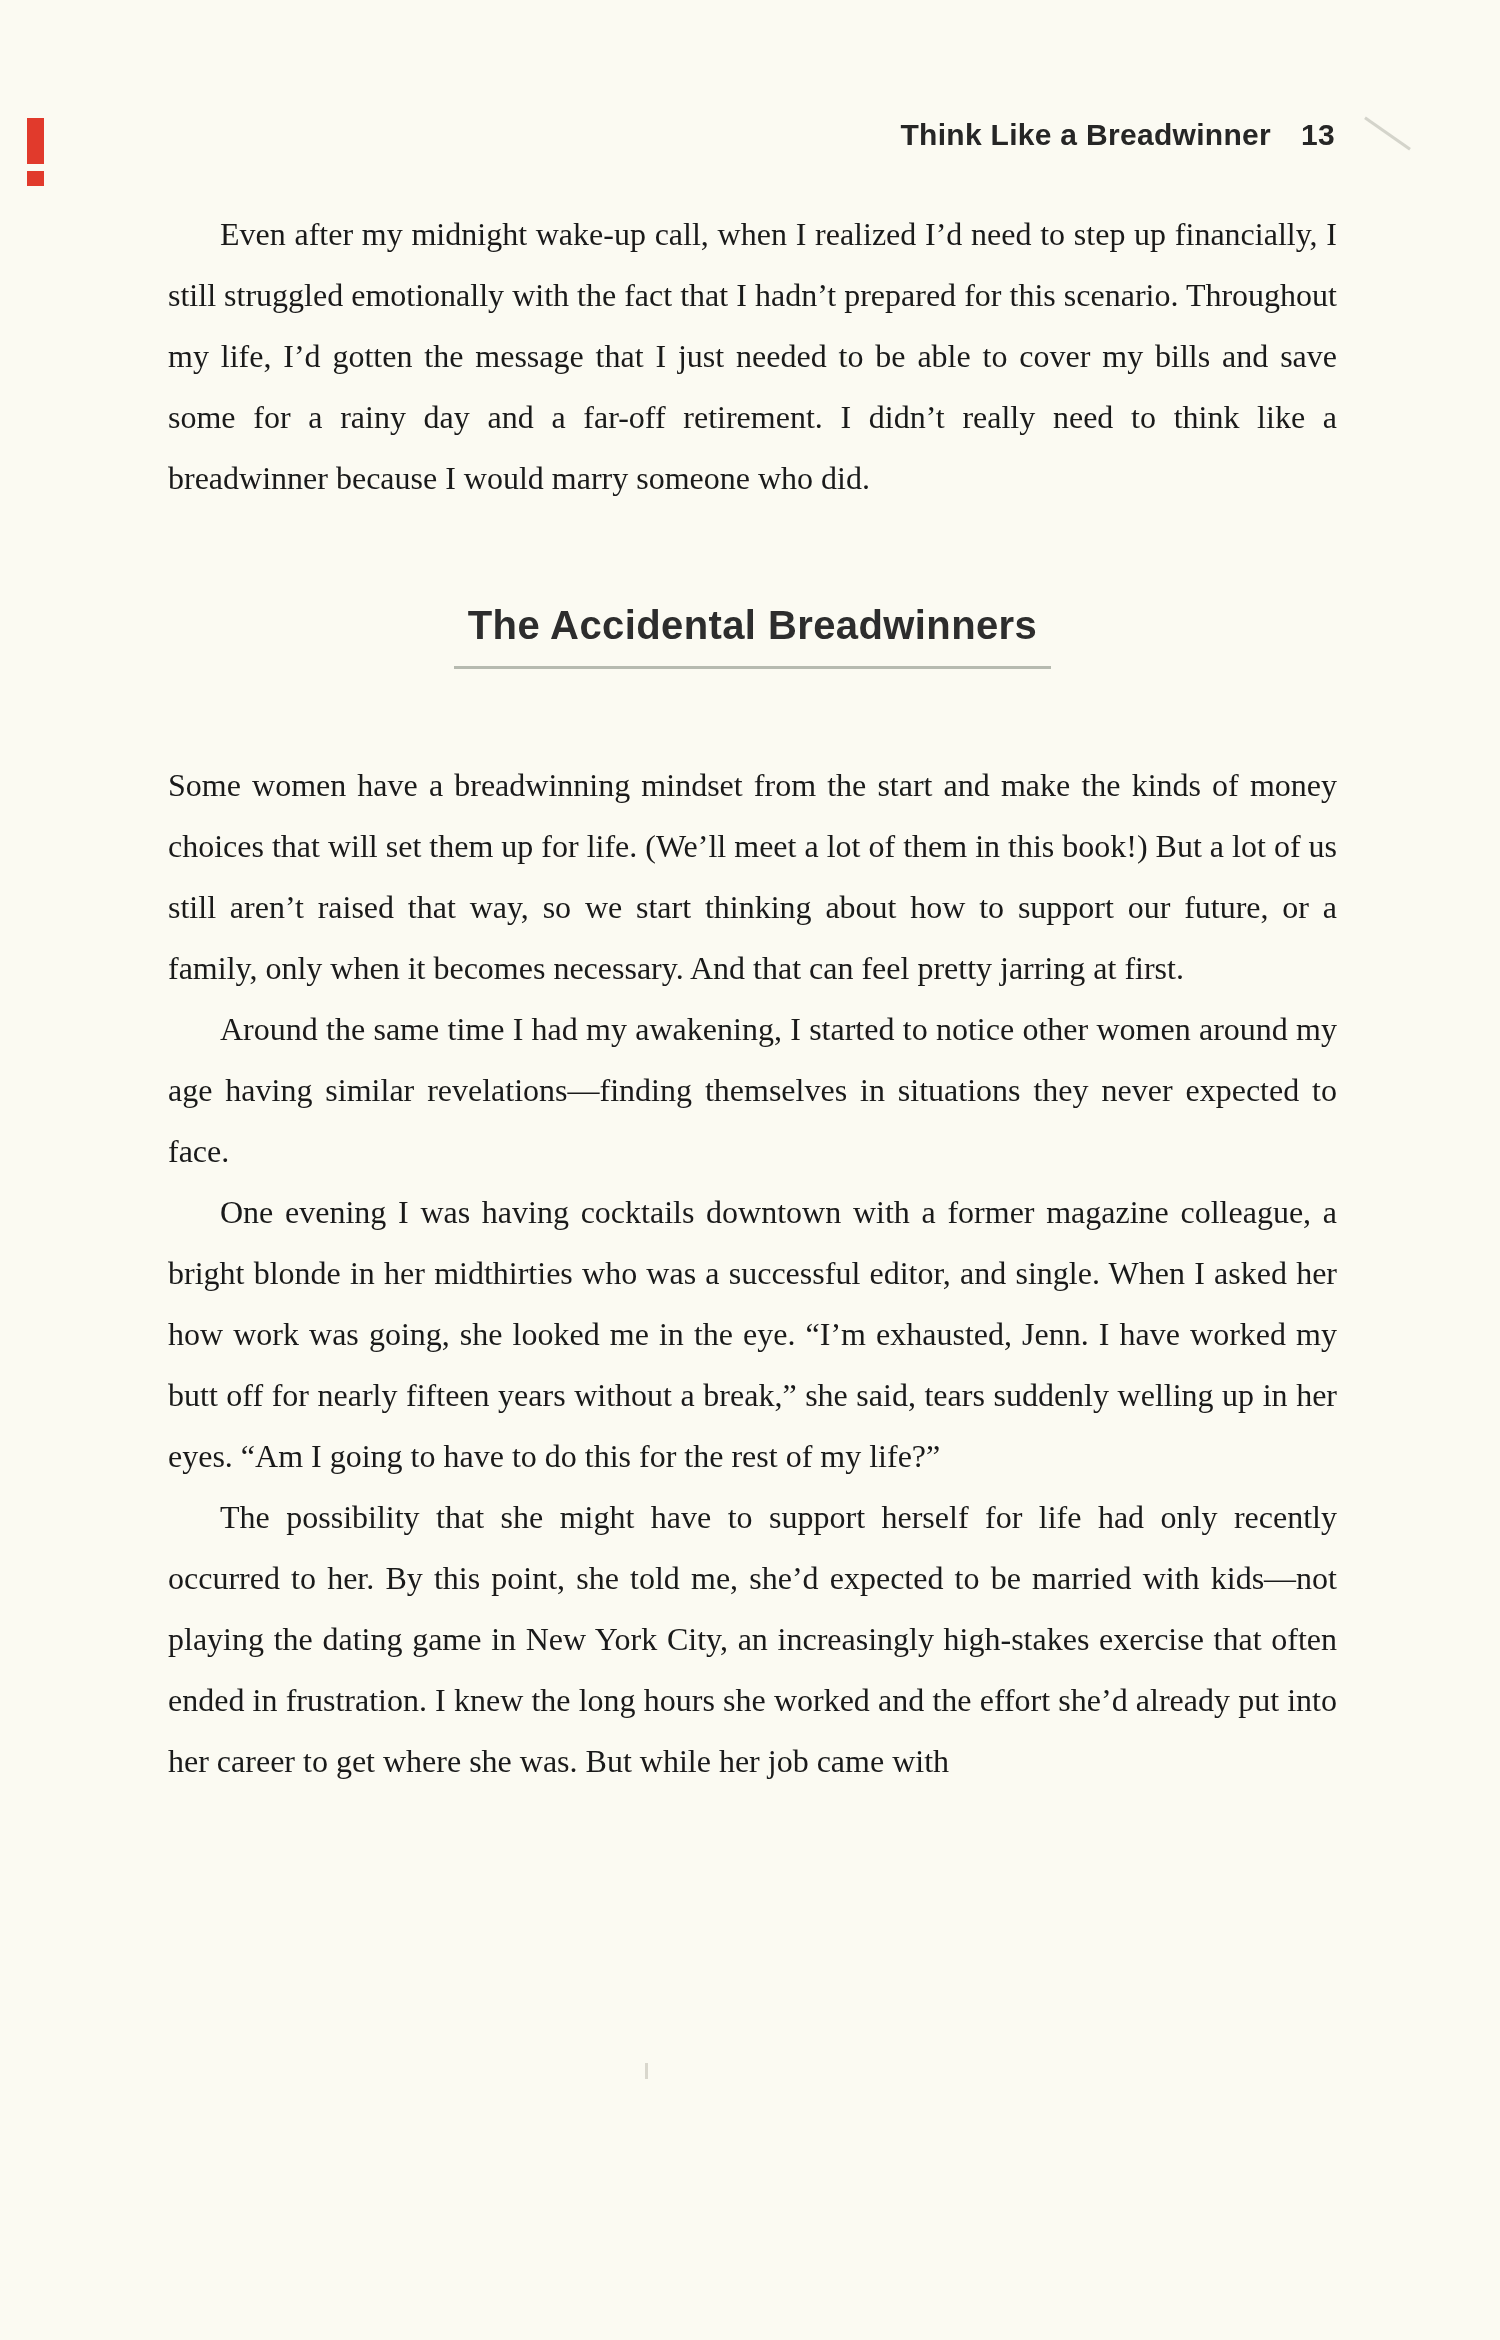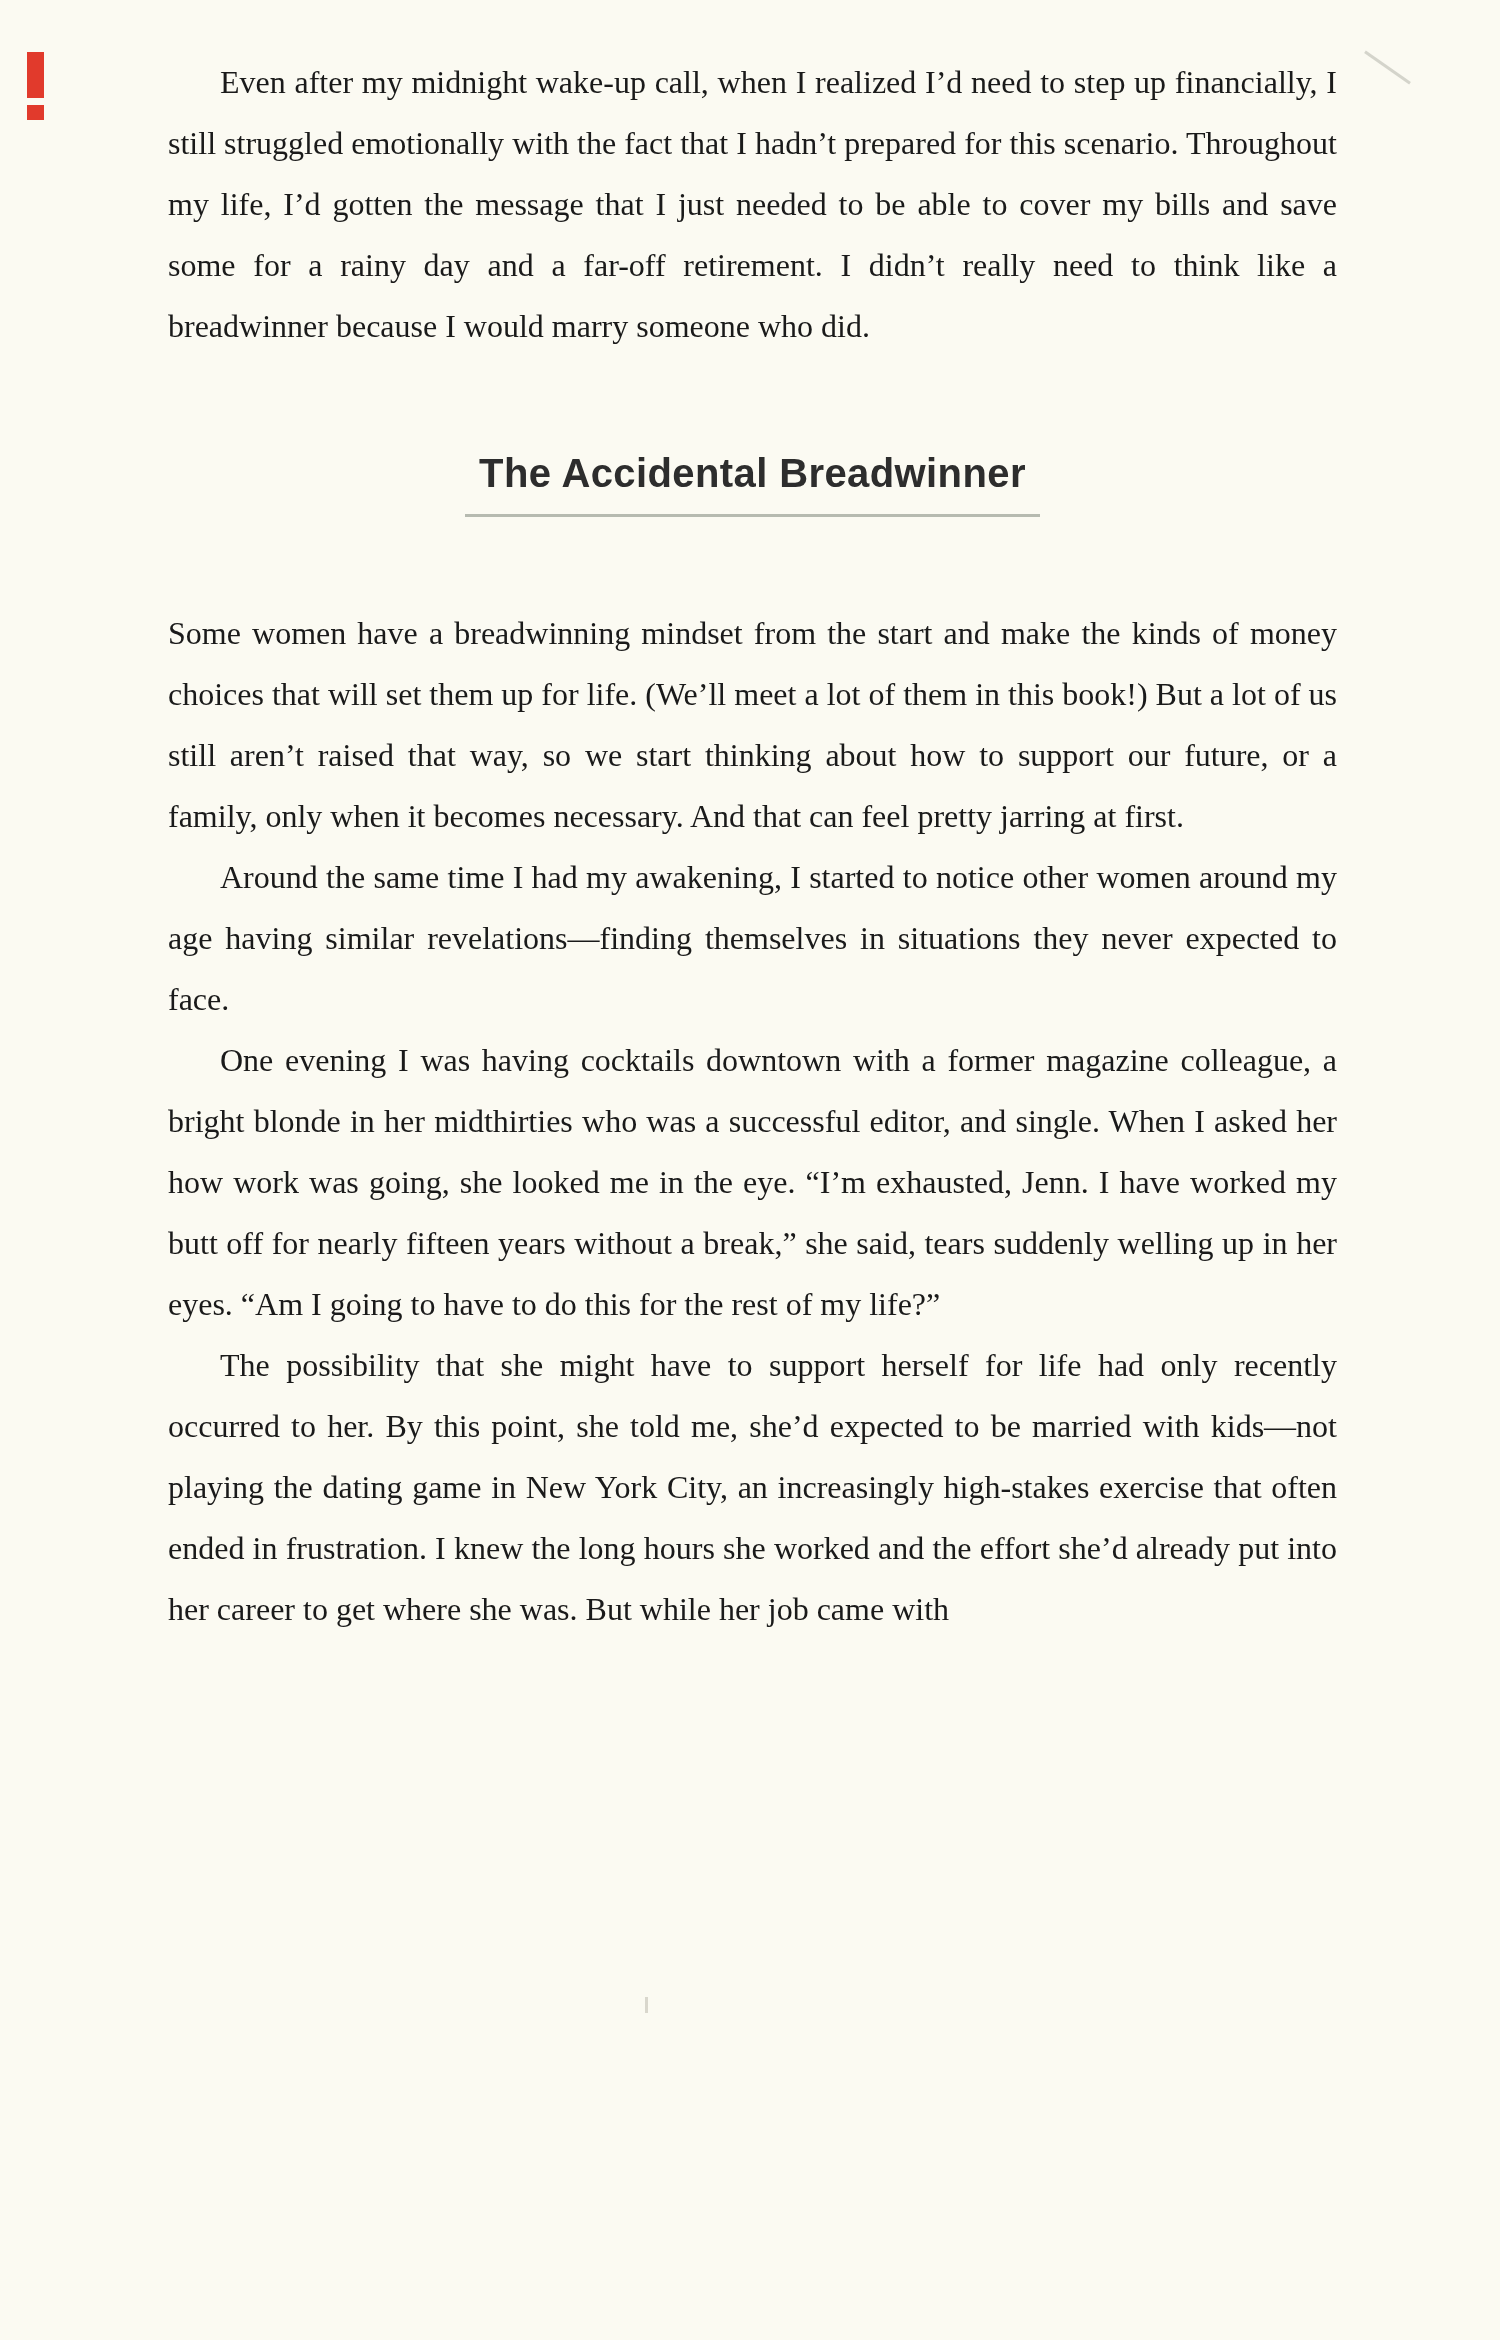--- a/index.html
+++ b/index.html
@@ -80,28 +80,31 @@
 </style>
 </head>
 <body>
 
 <div class="page">
 
   <div class="edge-mark edge-mark-top"></div>
   <div class="edge-mark edge-mark-small"></div>
   <div class="corner-scratch"></div>
 
+  <header class="running-head">
+    <span class="rh-title">Think Like a Breadwinner</span><span class="rh-page">13</span>
+  </header>
 
   <main class="text-column">
 
     <p class="body-par indent">Even after my midnight wake-up call, when I realized I’d need to step up financially, I still struggled emotionally with the fact that I hadn’t prepared for this scenario. Throughout my life, I’d gotten the message that I just needed to be able to cover my bills and save some for a rainy day and a far-off retirement. I didn’t really need to think like a breadwinner because I would marry someone who did.</p>
 
 
     <h2 class="section-heading-wrap">
-      <span class="section-heading">The Accidental Breadwinner</span>
+      <span class="section-heading">The Accidental Breadwinners</span>
     </h2>
 
     <p class="body-par">Some women have a breadwinning mindset from the start and make the kinds of money choices that will set them up for life. (We’ll meet a lot of them in this book!) But a lot of us still aren’t raised that way, so we start thinking about how to support our future, or a family, only when it becomes necessary. And that can feel pretty jarring at first.</p>
 
     <p class="body-par indent">Around the same time I had my awakening, I started to notice other women around my age having similar revelations—finding themselves in situations they never expected to face.</p>
 
     <p class="body-par indent">One evening I was having cocktails downtown with a former magazine colleague, a bright blonde in her midthirties who was a successful editor, and single. When I asked her how work was going, she looked me in the eye. “I’m exhausted, Jenn. I have worked my butt off for nearly fifteen years without a break,” she said, tears suddenly welling up in her eyes. “Am I going to have to do this for the rest of my life?”</p>
 
     <p class="body-par indent">The possibility that she might have to support herself for life had only recently occurred to her. By this point, she told me, she’d expected to be married with kids—not playing the dating game in New York City, an increasingly high-stakes exercise that often ended in frustration. I knew the long hours she worked and the effort she’d already put into her career to get where she was. But while her job came with</p>
 

